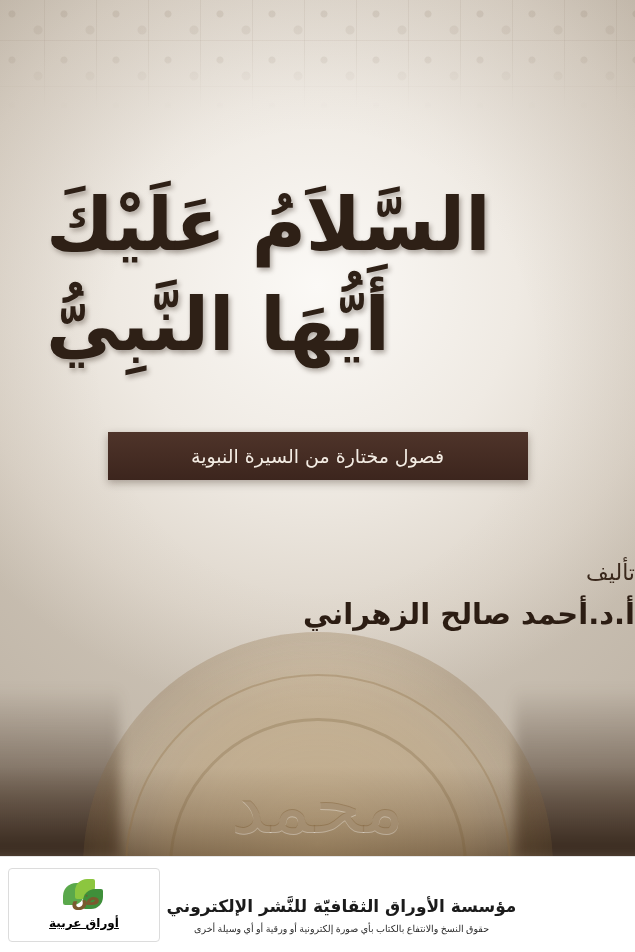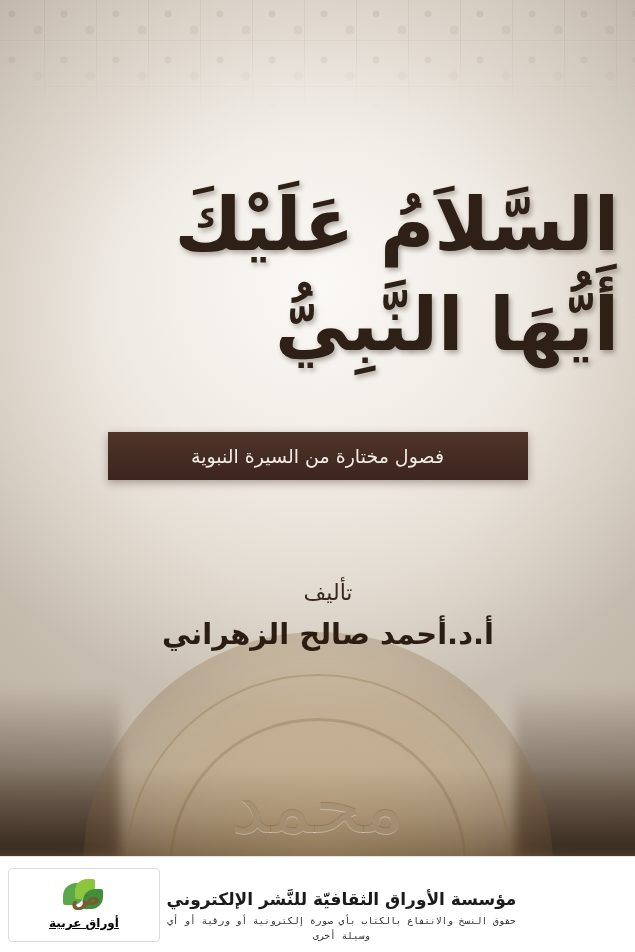--- a/index.html
+++ b/index.html
@@ -118,22 +118,22 @@
     bottom: 95px;
     height: 90px;
     background: linear-gradient(to bottom, rgba(70,50,34,0.0) 0%, rgba(70,50,34,0.35) 55%, rgba(55,38,24,0.7) 100%);
   }
 
   
   .title-wrap {
     position: absolute;
     top: 175px;
     left: 0;
-    right: 16px;
-    text-align: right;
+    right: 0;
+    text-align: left;
     padding-left: 46px;
   }
   .main-title {
     margin: 0;
     font-family: "DejaVu Sans", "Liberation Sans", sans-serif;
     font-size: 74px;
     line-height: 1.35;
     font-weight: bold;
     color: #2e2016;
     letter-spacing: -1px;
@@ -161,24 +161,24 @@
   .subtitle-text {
     color: #f3ece3;
     font-size: 19px;
     direction: rtl;
     font-family: "DejaVu Sans", "Liberation Sans", sans-serif;
   }
 
   
   .author-block {
     position: absolute;
-    top: 580px;
+    top: 560px;
     left: 0;
     right: 0;
-    text-align: center;
+    text-align: right;
     direction: rtl;
     padding-left: 21px;
   }
   .author-label {
     font-size: 22px;
     color: #3a281c;
     margin-bottom: 12px;
     font-family: "DejaVu Sans", "Liberation Sans", sans-serif;
   }
   .author-name {
@@ -225,21 +225,21 @@
     font-weight: bold;
     color: #1b1b1b;
     margin-bottom: 6px;
     font-family: "DejaVu Sans", "Liberation Sans", sans-serif;
     margin-top: 24px;
   }
   .rights-line {
     font-size: 9.5px;
     color: #2b2b2b;
     line-height: 1.55;
-    font-family: Liberation Mono, monospace;
+    font-family: Liberation Serif, serif;
   }
   .footer-logo {
     flex: 0 0 auto;
     width: 150px;
     height: 72px;
     margin-left: 8px;
     border: 1px solid #dcdcdc;
     border-radius: 4px;
     display: flex;
     flex-direction: column;

